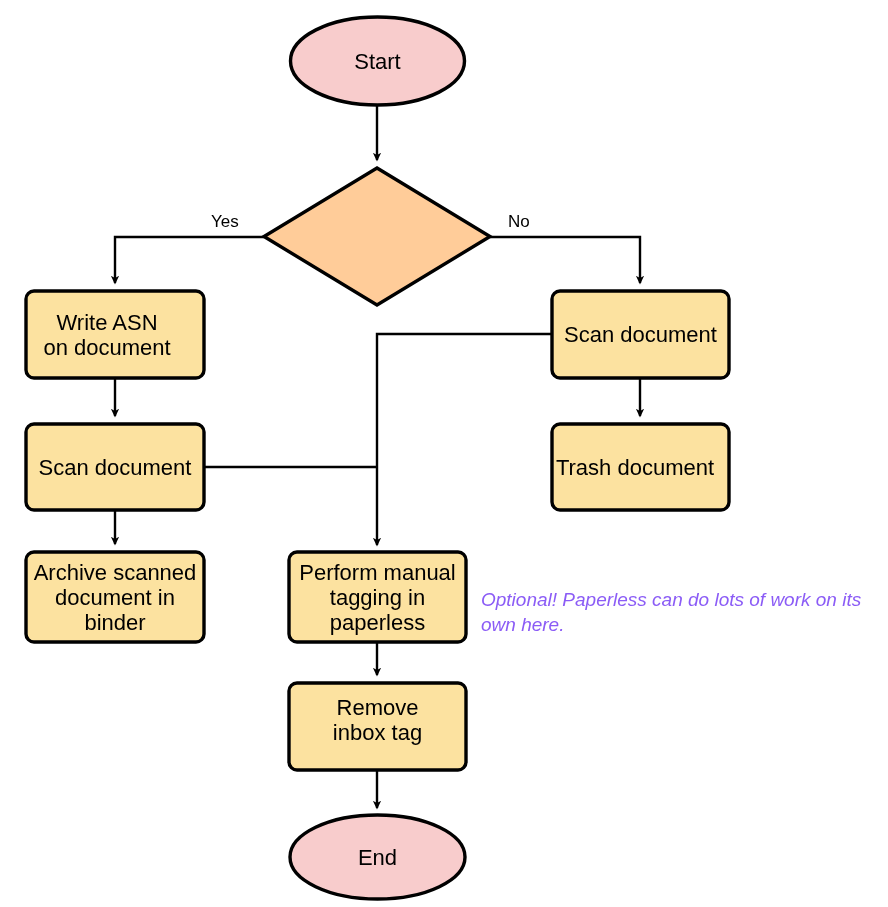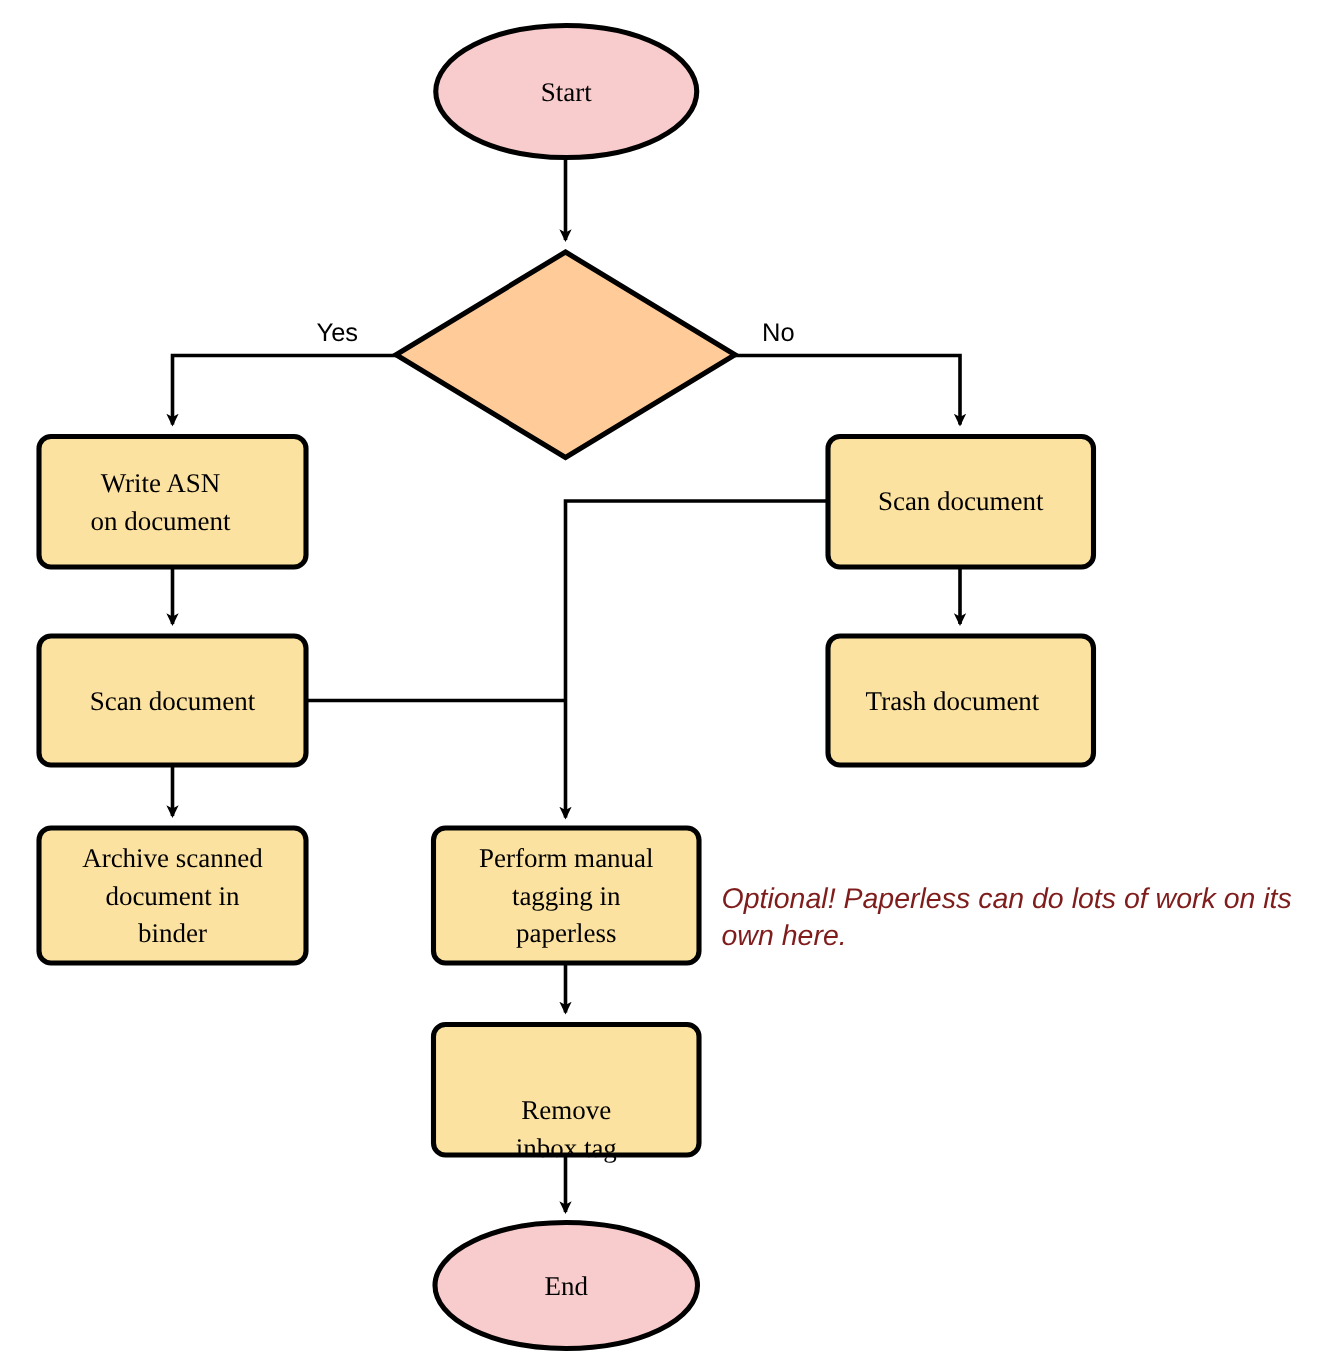--- a/index.html
+++ b/index.html
@@ -23,42 +23,42 @@
     left: 0;
     width: 888px;
     height: 907px;
   }
   .node-label {
     position: absolute;
     display: flex;
     align-items: center;
     justify-content: center;
     text-align: center;
-    font-family: Liberation Serif, serif;
-    font-size: 18px;
+    font-family: Liberation Sans, sans-serif;
+    font-size: 22px;
     line-height: 25px;
     color: #000000;
     white-space: pre-line;
     pointer-events: none;
   }
   .edge-label {
     position: absolute;
     font-family: "Liberation Sans", sans-serif;
     font-size: 17px;
     line-height: 22px;
     color: #000000;
     white-space: nowrap;
   }
   .note-text {
     position: absolute;
     font-family: "Liberation Sans", sans-serif;
     font-style: italic;
     font-size: 19px;
     line-height: 25px;
-    color: #7f1d1d;
+    color: #8b5cf6;
   }
   .hit {
     position: absolute;
     background: transparent;
   }
 </style>
 </head>
 <body>
 
 <div id="flowchart-canvas">
@@ -127,21 +127,21 @@
 binder</div>
 
   <div class="node-label" style="left:552px; top:291px; width:177px; height:87px;">Scan document</div>
 
   <div class="node-label" style="left:552px; top:424px; width:166px; height:86px;text-align:center;">Trash document</div>
 
   <div class="node-label" style="left:289px; top:552px; width:177px; height:90px;">Perform manual
 tagging in
 paperless</div>
 
-  <div class="node-label" style="left:289px; top:709px; width:177px; height:87px;">Remove
+  <div class="node-label" style="left:289px; top:676px; width:177px; height:87px;">Remove
 inbox tag</div>
 
   <div class="node-label" style="left:290px; top:813px; width:175px; height:88px;">End</div>
 
   <div class="edge-label" style="left:211px; top:211px;">Yes</div>
 
   <div class="edge-label" style="left:508px; top:211px;">No</div>
 
   <div class="note-text" style="left:481px; top:587px; width:402px;">Optional! Paperless can do lots of work on its own here.</div>
 

